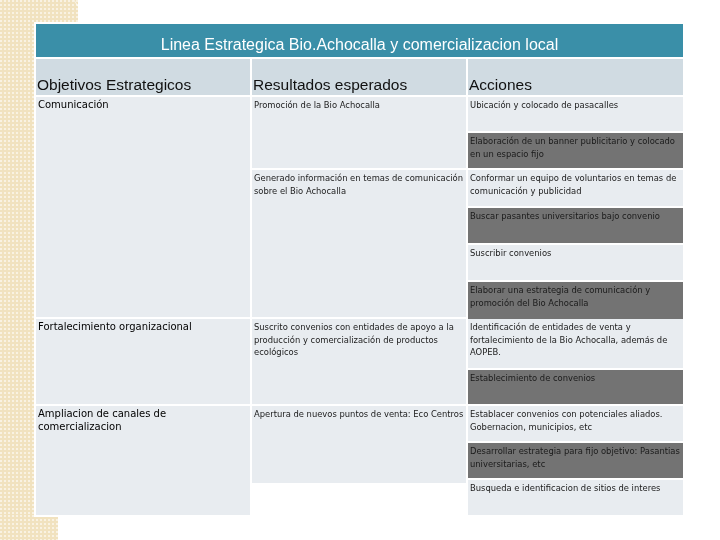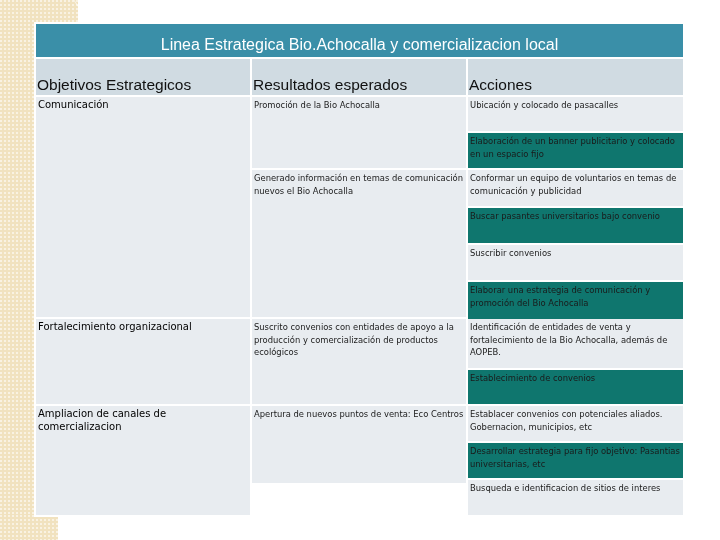--- a/index.html
+++ b/index.html
@@ -54,21 +54,21 @@
     overflow:hidden;
   }
   .hdr {
     background:#d0dbe2;
     font-family:"Liberation Sans", sans-serif;
     font-size:15.5px; color:#111;
     padding:17px 1px 0 1px; line-height:18px;
     white-space:nowrap;
   }
   .light { background:#e8ecf0; }
-  .dark { background:#0f766e; }
+  .dark { background:#737373; }
   .obj { font-size:10px; color:#000; }
 </style>
 </head>
 <body>
 
 <div class="bg-left"></div>
 <div class="bg-topleft"></div>
 <div class="bg-bottomleft"></div>
 <div class="arc"></div>
 
@@ -78,21 +78,21 @@
 
 <div class="cell hdr" style="left:36px;top:59px;width:214px;height:36px;">Objetivos Estrategicos</div>
 <div class="cell hdr" style="left:252px;top:59px;width:214px;height:36px;">Resultados esperados</div>
 <div class="cell hdr" style="left:468px;top:59px;width:215px;height:36px;">Acciones</div>
 
 <div class="cell light obj" style="left:36px;top:97px;width:214px;height:220px;">Comunicación</div>
 <div class="cell light obj" style="left:36px;top:319px;width:214px;height:85px;">Fortalecimiento organizacional</div>
 <div class="cell light obj" style="left:36px;top:406px;width:214px;height:109px;">Ampliacion de canales de comercializacion</div>
 
 <div class="cell light" style="left:252px;top:97px;width:214px;height:71px;">Promoción de la Bio Achocalla</div>
-<div class="cell light" style="left:252px;top:170px;width:214px;height:147px;">Generado información en temas de comunicación nuevos el Bio Achocalla</div>
+<div class="cell light" style="left:252px;top:170px;width:214px;height:147px;">Generado información en temas de comunicación sobre el Bio Achocalla</div>
 <div class="cell light" style="left:252px;top:319px;width:214px;height:85px;">Suscrito convenios con entidades de apoyo a la producción y comercialización de productos ecológicos</div>
 <div class="cell light" style="left:252px;top:406px;width:214px;height:77px;">Apertura de nuevos puntos de venta: Eco Centros</div>
 
 <div class="cell light" style="left:468px;top:97px;width:215px;height:34px;">Ubicación y colocado de  pasacalles</div>
 <div class="cell dark" style="left:468px;top:133px;width:215px;height:35px;">Elaboración de un banner publicitario y colocado en un espacio fijo</div>
 <div class="cell light" style="left:468px;top:170px;width:215px;height:36px;">Conformar un equipo de voluntarios en temas de comunicación y publicidad</div>
 <div class="cell dark" style="left:468px;top:208px;width:215px;height:35px;">Buscar pasantes universitarios bajo convenio</div>
 <div class="cell light" style="left:468px;top:245px;width:215px;height:35px;">Suscribir convenios</div>
 <div class="cell dark" style="left:468px;top:282px;width:215px;height:43px;">Elaborar una estrategia de comunicación y promoción del Bio Achocalla</div>
 <div class="cell light" style="left:468px;top:319px;width:215px;height:49px;">Identificación de entidades de venta y fortalecimiento de la Bio Achocalla, además de AOPEB.</div>

